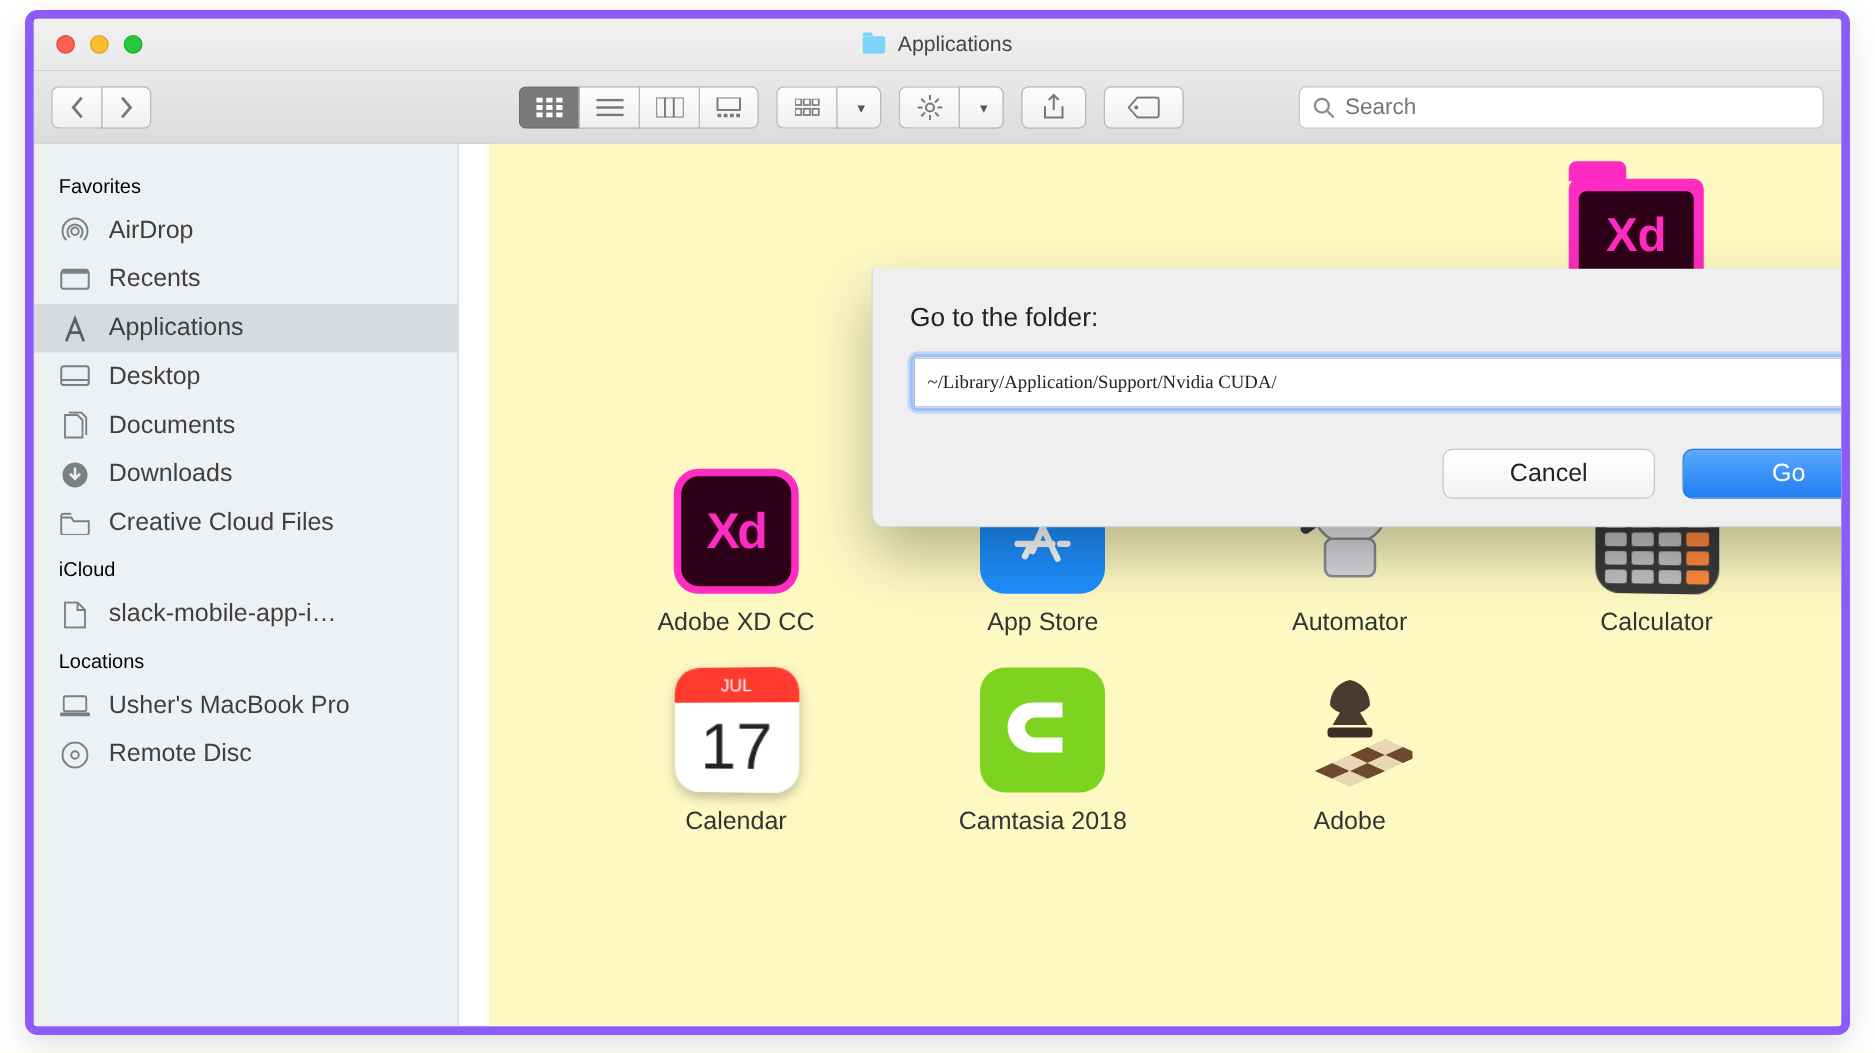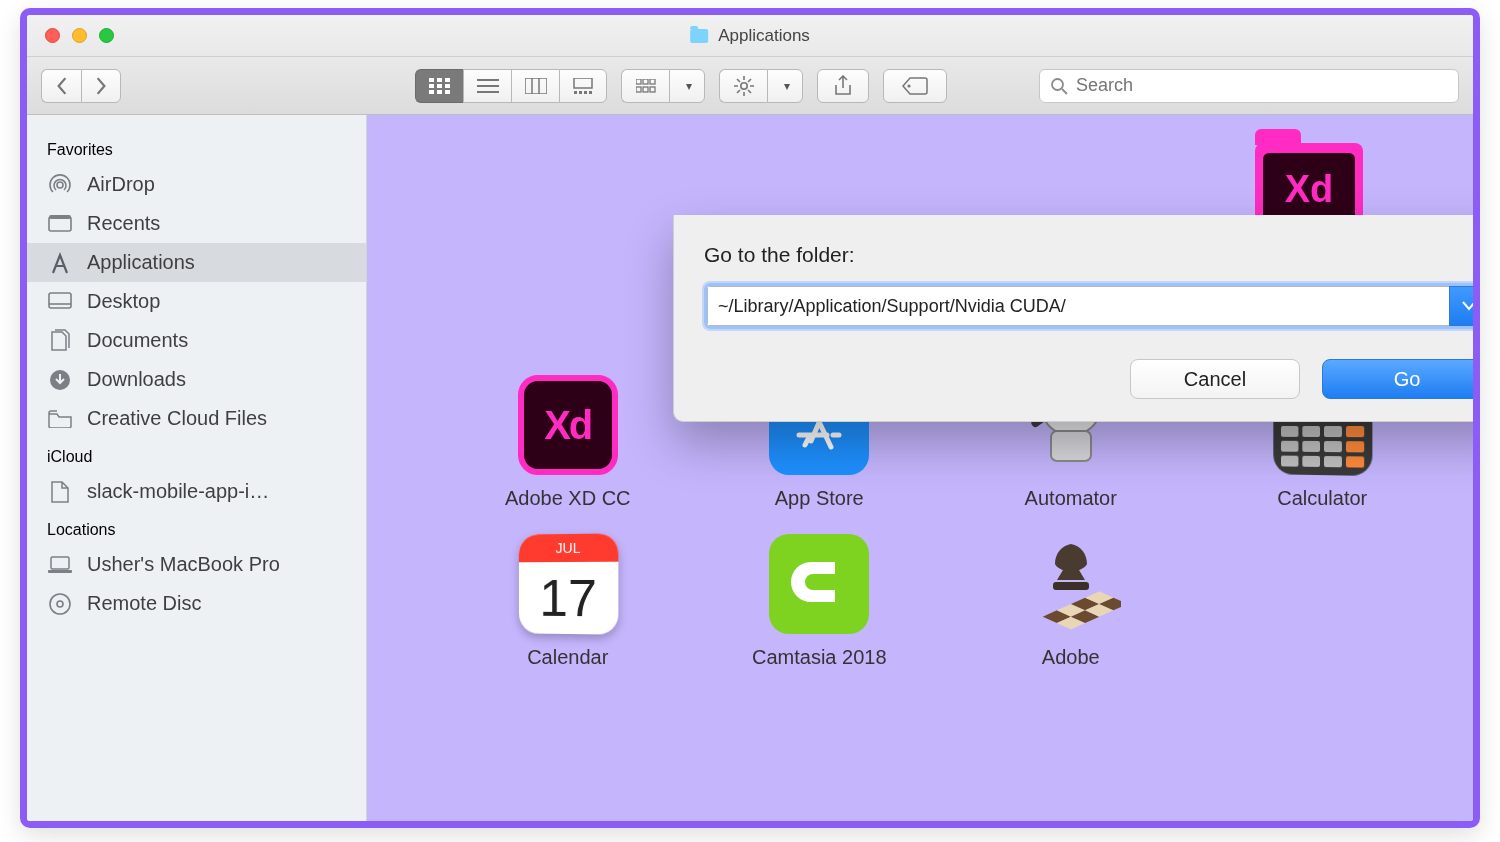--- a/index.html
+++ b/index.html
@@ -68,21 +68,21 @@
     width: 340px; background:#eef1f4; border-right:1px solid #d2d6da;
     padding:16px 0 0 0; font-size:20px; color:#3f3f3f; overflow:hidden;
   }
   .sb-section-title { color:#000000; font-size:16px; padding:10px 20px 6px; font-weight:500; }
   .sb-item { display:flex; align-items:center; gap:14px; padding:8px 20px; cursor:default; }
   .sb-item.selected { background:#d7dbe0; }
   .sb-icon { width:26px; height:22px; display:flex; align-items:center; justify-content:center; color:#7b7f86; flex:none; }
   .sb-icon svg { display:block; }
 
   .content {
-    flex:1; background:#c4b5fd; position:relative; overflow:hidden;
+    flex:1; background:#fef9c3; position:relative; overflow:hidden;margin-left:24px;
   }
   .grid {
     position:absolute; inset:0; padding: 260px 30px 0 80px;
     display:grid; grid-template-columns: repeat(4, 1fr); gap: 24px 10px;
     align-content:start; justify-items:center;
   }
   .app { display:flex; flex-direction:column; align-items:center; gap:12px; font-size:20px; color:#333; }
   .app .icon { width:100px; height:100px; border-radius:20px; display:flex; align-items:center; justify-content:center; }
   .app .label { text-align:center; }
 
@@ -110,21 +110,21 @@
     border-radius:0 0 10px 10px; box-shadow:0 22px 48px rgba(0,0,0,.28);
     padding:28px 30px 22px;
   }
   .dialog-label { font-size:21px; color:#222; margin-bottom:16px; }
   .combo {
     display:flex; border:3px solid #9bc2ff; border-radius:6px; overflow:hidden;
     box-shadow:0 0 0 2px rgba(120,170,255,.35);
   }
   .combo input {
     flex:1; height:40px; border:1px solid #b9b9b9; border-right:none; padding:0 10px;
-    font-size:18px; color:#222; outline:none;
+    font-size:15px; color:#222; outline:none;font-family:Liberation Serif, serif;
   }
   .combo .drop {
     width:40px; background:linear-gradient(#3f9bff,#1e7df2); color:#fff;
     display:flex;align-items:center;justify-content:center; border:1px solid #2e78d6;
   }
   .dialog-actions { display:flex; justify-content:flex-end; gap:22px; margin-top:30px; }
   .btn {
     min-width:170px; height:40px; border-radius:8px; font-size:20px;
     display:flex;align-items:center;justify-content:center; cursor:default;
   }

